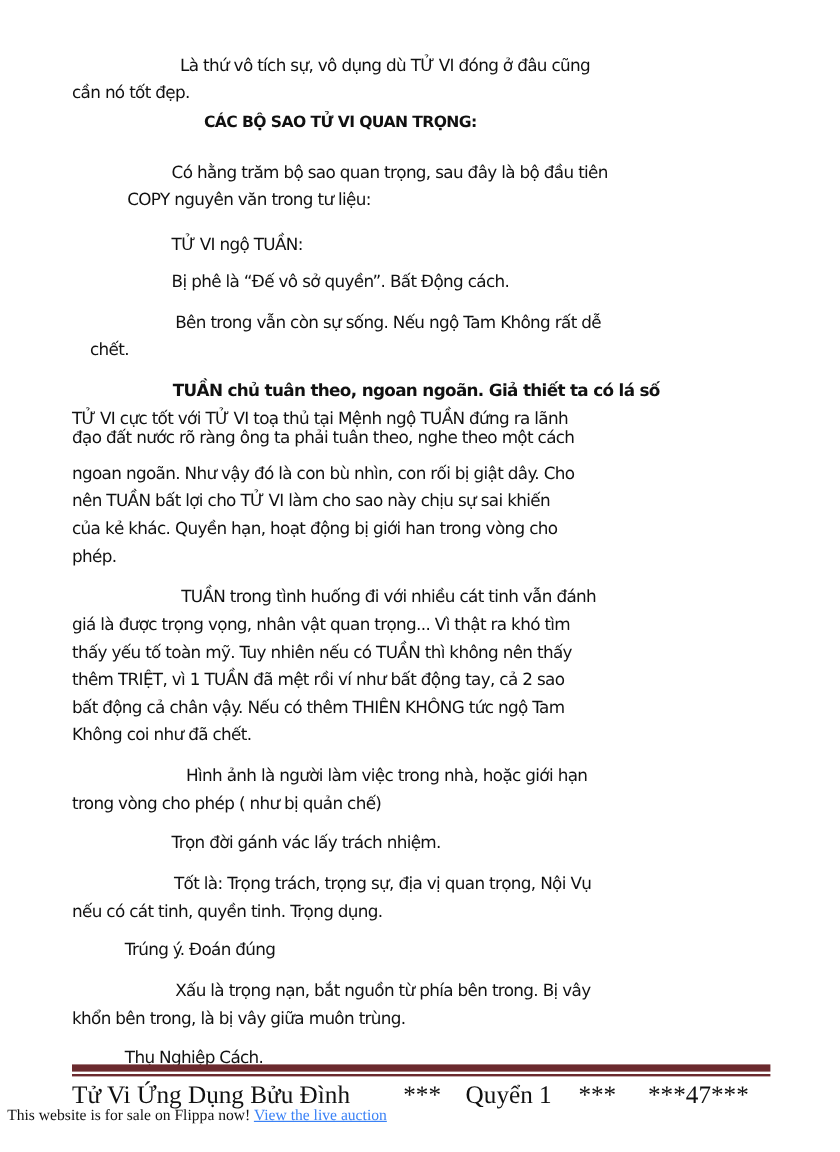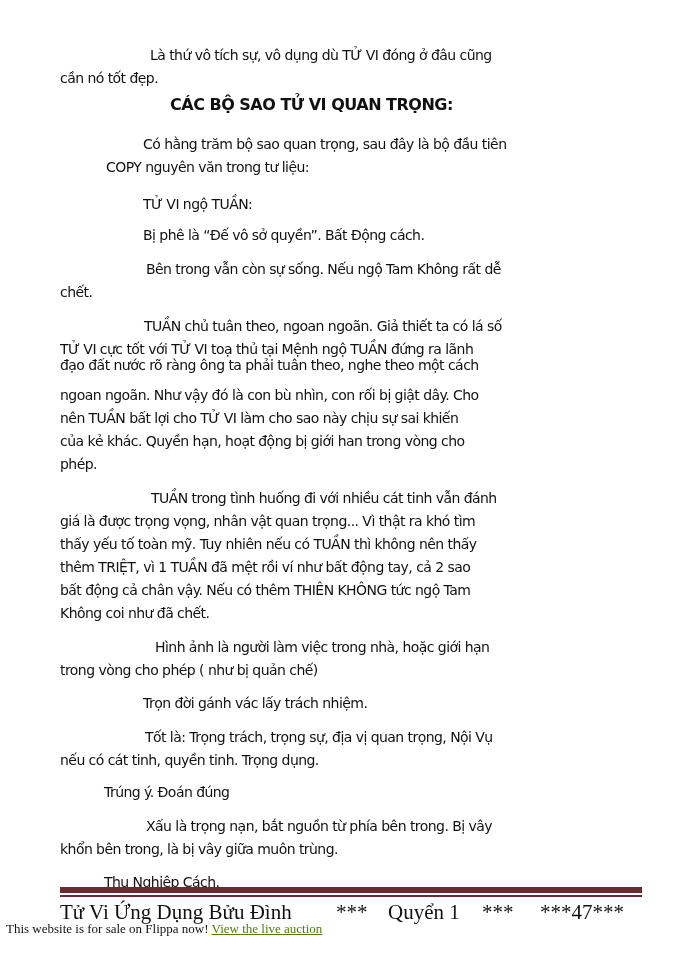--- a/index.html
+++ b/index.html
@@ -27,21 +27,21 @@
       line-height: 22px;
       white-space: nowrap;
       letter-spacing: -0.55px;
       word-spacing: 0px;
     }
     .title {
       position: absolute;
       left: 170px;
       top: 95px;
       font-weight: bold;
-      font-size: 16px;
+      font-size: 13px;
       letter-spacing: -0.5px;
       white-space: nowrap;
     }
     .rule-thick {
       position: absolute;
       left: 60px;
       top: 887px;
       width: 582px;
       height: 6px;
       background: #6b2a2e;
@@ -70,44 +70,44 @@
       position: absolute;
       left: 6px;
       top: 921px;
       font-family: "Liberation Serif", serif;
       font-size: 13px;
       line-height: 15px;
       white-space: nowrap;
       color: #111111;
     }
     .flippa a {
-      color: #4d7c0f;
+      color: #3b82f6;
       text-decoration: underline;
       text-align: right;
     }
   </style>
 </head>
 <body>
 
 <div class="page">
 
   <div class="line" style="left:90px; top:44px;">Là thứ vô tích sự, vô dụng dù TỬ VI đóng ở đâu cũng</div>
   <div class="line" style="left:0px; top:67px;">cần nó tốt đẹp.</div>
 
   <div class="line" style="left:83px; top:133px;">Có hằng trăm bộ sao quan trọng, sau đây là bộ đầu tiên</div>
   <div class="line" style="left:16px; top:156px;margin-left:30px;">COPY nguyên văn trong tư liệu:</div>
 
   <div class="line" style="left:83px; top:193px;">TỬ VI ngộ TUẦN:</div>
 
   <div class="line" style="left:83px; top:224px;">Bị phê là “Đế vô sở quyền”. Bất Động cách.</div>
 
   <div class="line" style="left:86px; top:258px;">Bên trong vẫn còn sự sống. Nếu ngộ Tam Không rất dễ</div>
-  <div class="line" style="left:0px; top:281px;text-align:right;">chết.</div>
+  <div class="line" style="left:15px; top:281px;text-align:right;">chết.</div>
 
-  <div class="line" style="left:84px; top:315px;">TUẦN chủ tuân theo, ngoan ngoãn. Giả thiết ta có lá số</div>
+  <div class="line" style="left:84px; top:315px;font-weight:bold;">TUẦN chủ tuân theo, ngoan ngoãn. Giả thiết ta có lá số</div>
   <div class="line" style="left:0px; top:338px;">TỬ VI cực tốt với TỬ VI toạ thủ tại Mệnh ngộ TUẦN đứng ra lãnh</div>
   <div class="line" style="left:0px; top:354px;">đạo đất nước rõ ràng ông ta phải tuân theo, nghe theo một cách</div>
   <div class="line" style="left:0px; top:384px;">ngoan ngoãn. Như vậy đó là con bù nhìn, con rối bị giật dây. Cho</div>
   <div class="line" style="left:0px; top:407px;">nên TUẦN bất lợi cho TỬ VI  làm cho sao này chịu sự sai khiến</div>
   <div class="line" style="left:0px; top:430px;">của kẻ khác. Quyền hạn, hoạt động bị giới han trong vòng cho</div>
   <div class="line" style="left:0px; top:453px;">phép.</div>
 
   <div class="line" style="left:91px; top:487px;">TUẦN trong tình huống đi với nhiều cát tinh vẫn đánh</div>
   <div class="line" style="left:0px; top:510px;">giá là được trọng vọng, nhân vật quan trọng... Vì thật ra khó tìm</div>
   <div class="line" style="left:0px; top:533px;">thấy yếu tố toàn mỹ. Tuy nhiên nếu có TUẦN thì không nên thấy</div>

